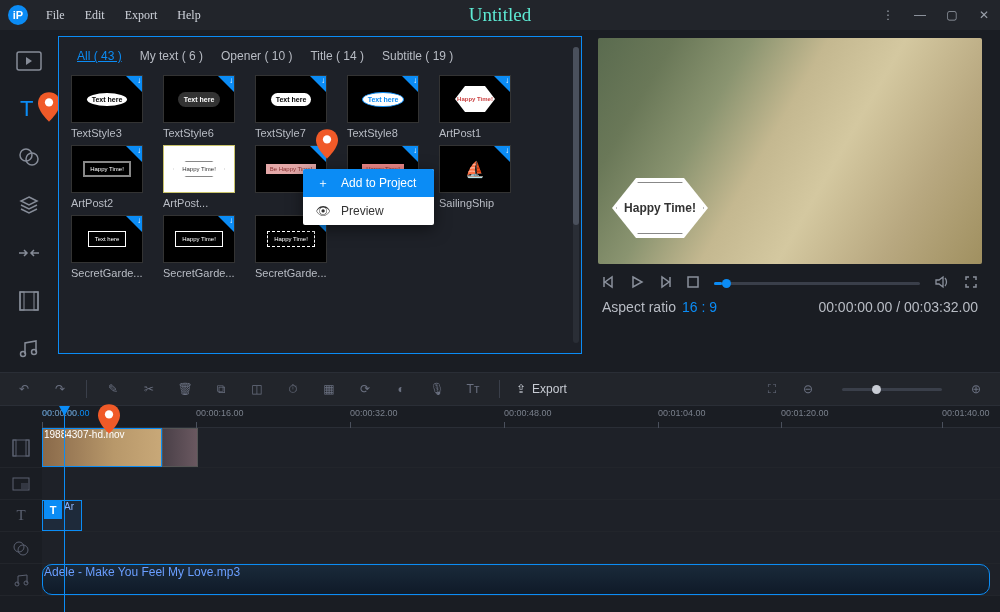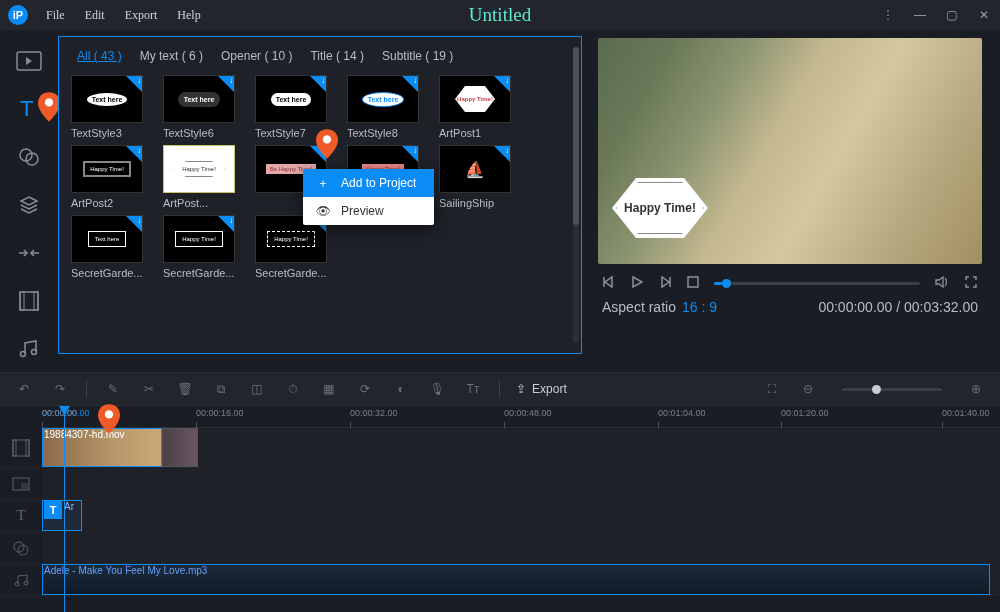--- a/index.html
+++ b/index.html
@@ -62,21 +62,21 @@
 .ruler-tick::after { content: ""; position: absolute; left: 0; top: 14px; width: 1px; height: 6px; background: #4a505c; }
 .track { height: 32px; display: flex; align-items: center; border-bottom: 1px solid #22252b; }
 .track.tall { height: 40px; }
 .track-head { width: 42px; height: 100%; display: flex; align-items: center; justify-content: center; color: #5a6070; }
 .track-body { flex: 1; height: 100%; position: relative; background: #1e2128; }
 .clip { position: absolute; height: 100%; top: 0; border: 1px solid #0b8cf5; display: flex; align-items: flex-start; font-size: 10px; padding: 0 1px; overflow: hidden; }
 .video-clip { background: linear-gradient(90deg, #8a6a4a 0%, #a0805a 30%, #b8986a 60%, #c8a878 100%); color: #fff; }
 .video-clip2 { background: linear-gradient(90deg,#4a4048,#6a5860); }
 .text-clip { background: #1e2a3a; color: #8ab4ff; width: 40px; }
 .text-clip-icon { width: 18px; height: 18px; background: #0b8cf5; color: #fff; display: flex; align-items: center; justify-content: center; font-weight: bold; font-size: 11px; margin-right: 2px; }
-.audio-clip { background: linear-gradient(#1a2a3a,#0f1a28); color: #6a9eff; width: 99%; font-size: 10px; }
+.audio-clip { background: linear-gradient(#1a2a3a,#0f1a28); color: #6a9eff; width: 99%; font-size: 12px; border-radius: 10px; }
 .playhead { position: absolute; left: 64px; top: 0; width: 1px; height: 100%; background: #0b8cf5; }
 .playhead::before { content: ""; position: absolute; top: 0; left: -5px; width: 11px; height: 10px; background: #0b8cf5; clip-path: polygon(0 0, 100% 0, 50% 100%); }
 .tl-marker { position: absolute; left: 98px; top: -2px; z-index: 20; }
 
 
 .bubble { background: #fff; color: #000; border-radius: 50%; padding: 3px 5px; font-size: 7px; font-weight: bold; }
 .bubble.dark { background: #333; color: #fff; border-radius: 12px; padding: 4px 6px; }
 .bubble.blue { color: #0b8cf5; border: 1px solid #0b8cf5; }
 .hex-mini { width: 40px; height: 26px; background: #fff; clip-path: polygon(25% 0,75% 0,100% 50%,75% 100%,25% 100%,0 50%); display:flex;align-items:center;justify-content:center; font-size:6px; color:#c44; font-weight:bold; }
 .frame-mini { border: 2px solid #888; padding: 3px 5px; font-size: 6px; color: #fff; }

